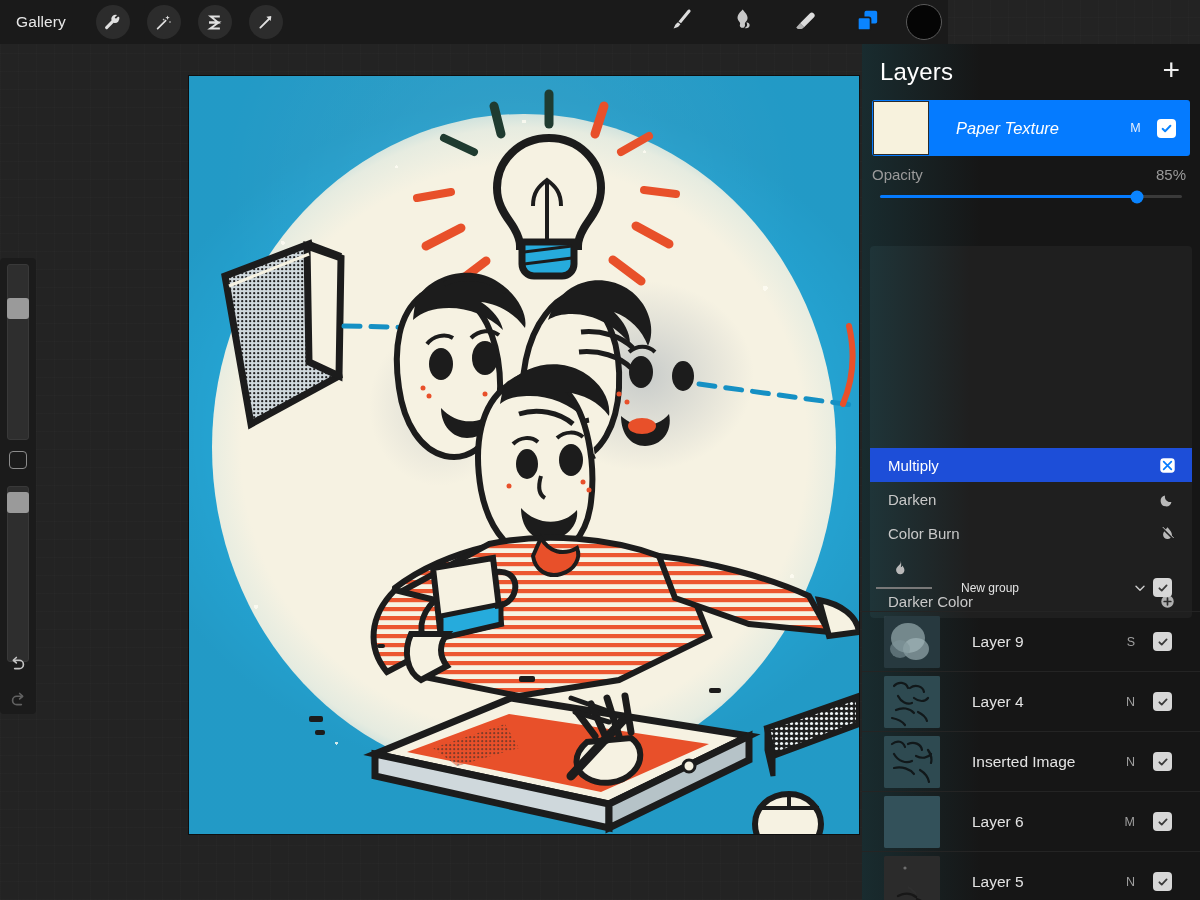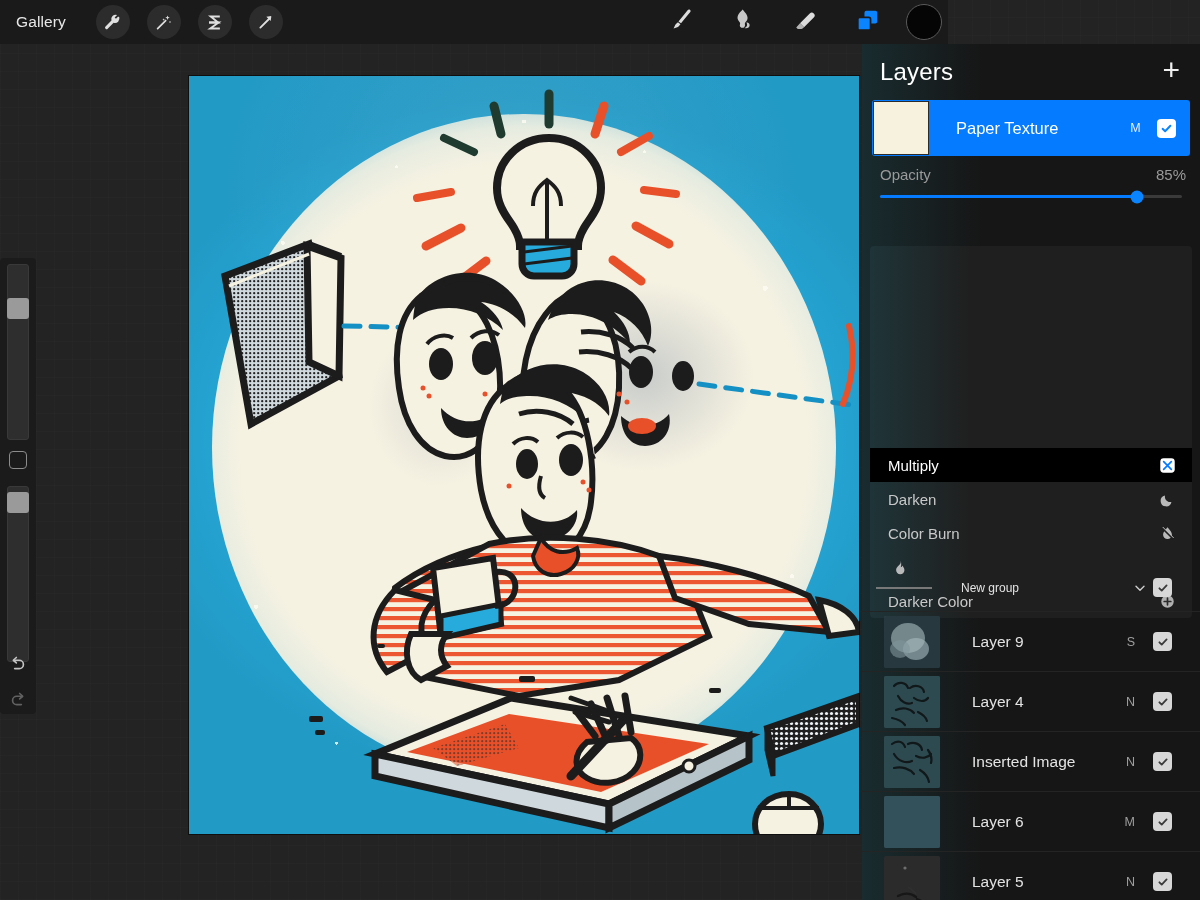--- a/index.html
+++ b/index.html
@@ -226,20 +226,21 @@
     background: #f7f2dd;
     border: 1px solid #2b2b2b;
     margin: 0 0 0 1px;
     flex: none;
   }
   .sel-name {
     flex: 1;
     color: #ffffff;
     font-size: 16.5px;
     padding-left: 27px;
+    font-style: italic;
   }
   .blend-letter {
     color: #e6eefc;
     font-size: 12.5px;
     padding-right: 16px;
     letter-spacing: 0.3px;
   }
   .chk {
     width: 19px; height: 19px;
     border-radius: 4px;
@@ -247,21 +248,21 @@
     margin-right: 14px;
     display: flex; align-items: center; justify-content: center;
     flex: none;
     cursor: pointer;
   }
   .chk svg { display: block; }
   .chk.dim { background: #d7d7d7; }
 
   
   .opacity-row {
-    margin: 10px 14px 0 18px;
+    margin: 10px 14px 0 10px;
     display: flex; align-items: center;
   }
   .op-label { color: #9a9a9a; font-size: 15px; flex: 1; }
   .op-value { color: #9a9a9a; font-size: 15px; }
   .op-track {
     margin: 12px 18px 0 18px;
     height: 3px;
     background: #3a3a3a;
     border-radius: 2px;
     position: relative;
@@ -293,21 +294,21 @@
     background: linear-gradient(90deg, rgba(30,128,146,0.22), rgba(30,128,146,0) 100%);
     pointer-events: none;
   }
   .blend-list { position: absolute; left: 0; bottom: 0; width: 100%; }
   .blend-item {
     height: 34px;
     display: flex; align-items: center;
     padding: 0 14px 0 18px;
     cursor: pointer;
   }
-  .blend-item.active { background: #000000; }
+  .blend-item.active { background: #1d4ed8; }
   .blend-label { flex: 1; color: #c8c8c8; font-size: 15px; }
   .blend-item.active .blend-label { color: #ffffff; }
   .blend-ico { width: 22px; display: flex; justify-content: center; align-items: center; }
 
   
   .rows-area { position: absolute; left: 0; top: 520px; width: 100%; }
   .group-row {
     height: 48px;
     display: flex; align-items: center;
     padding: 0 14px 0 14px;

